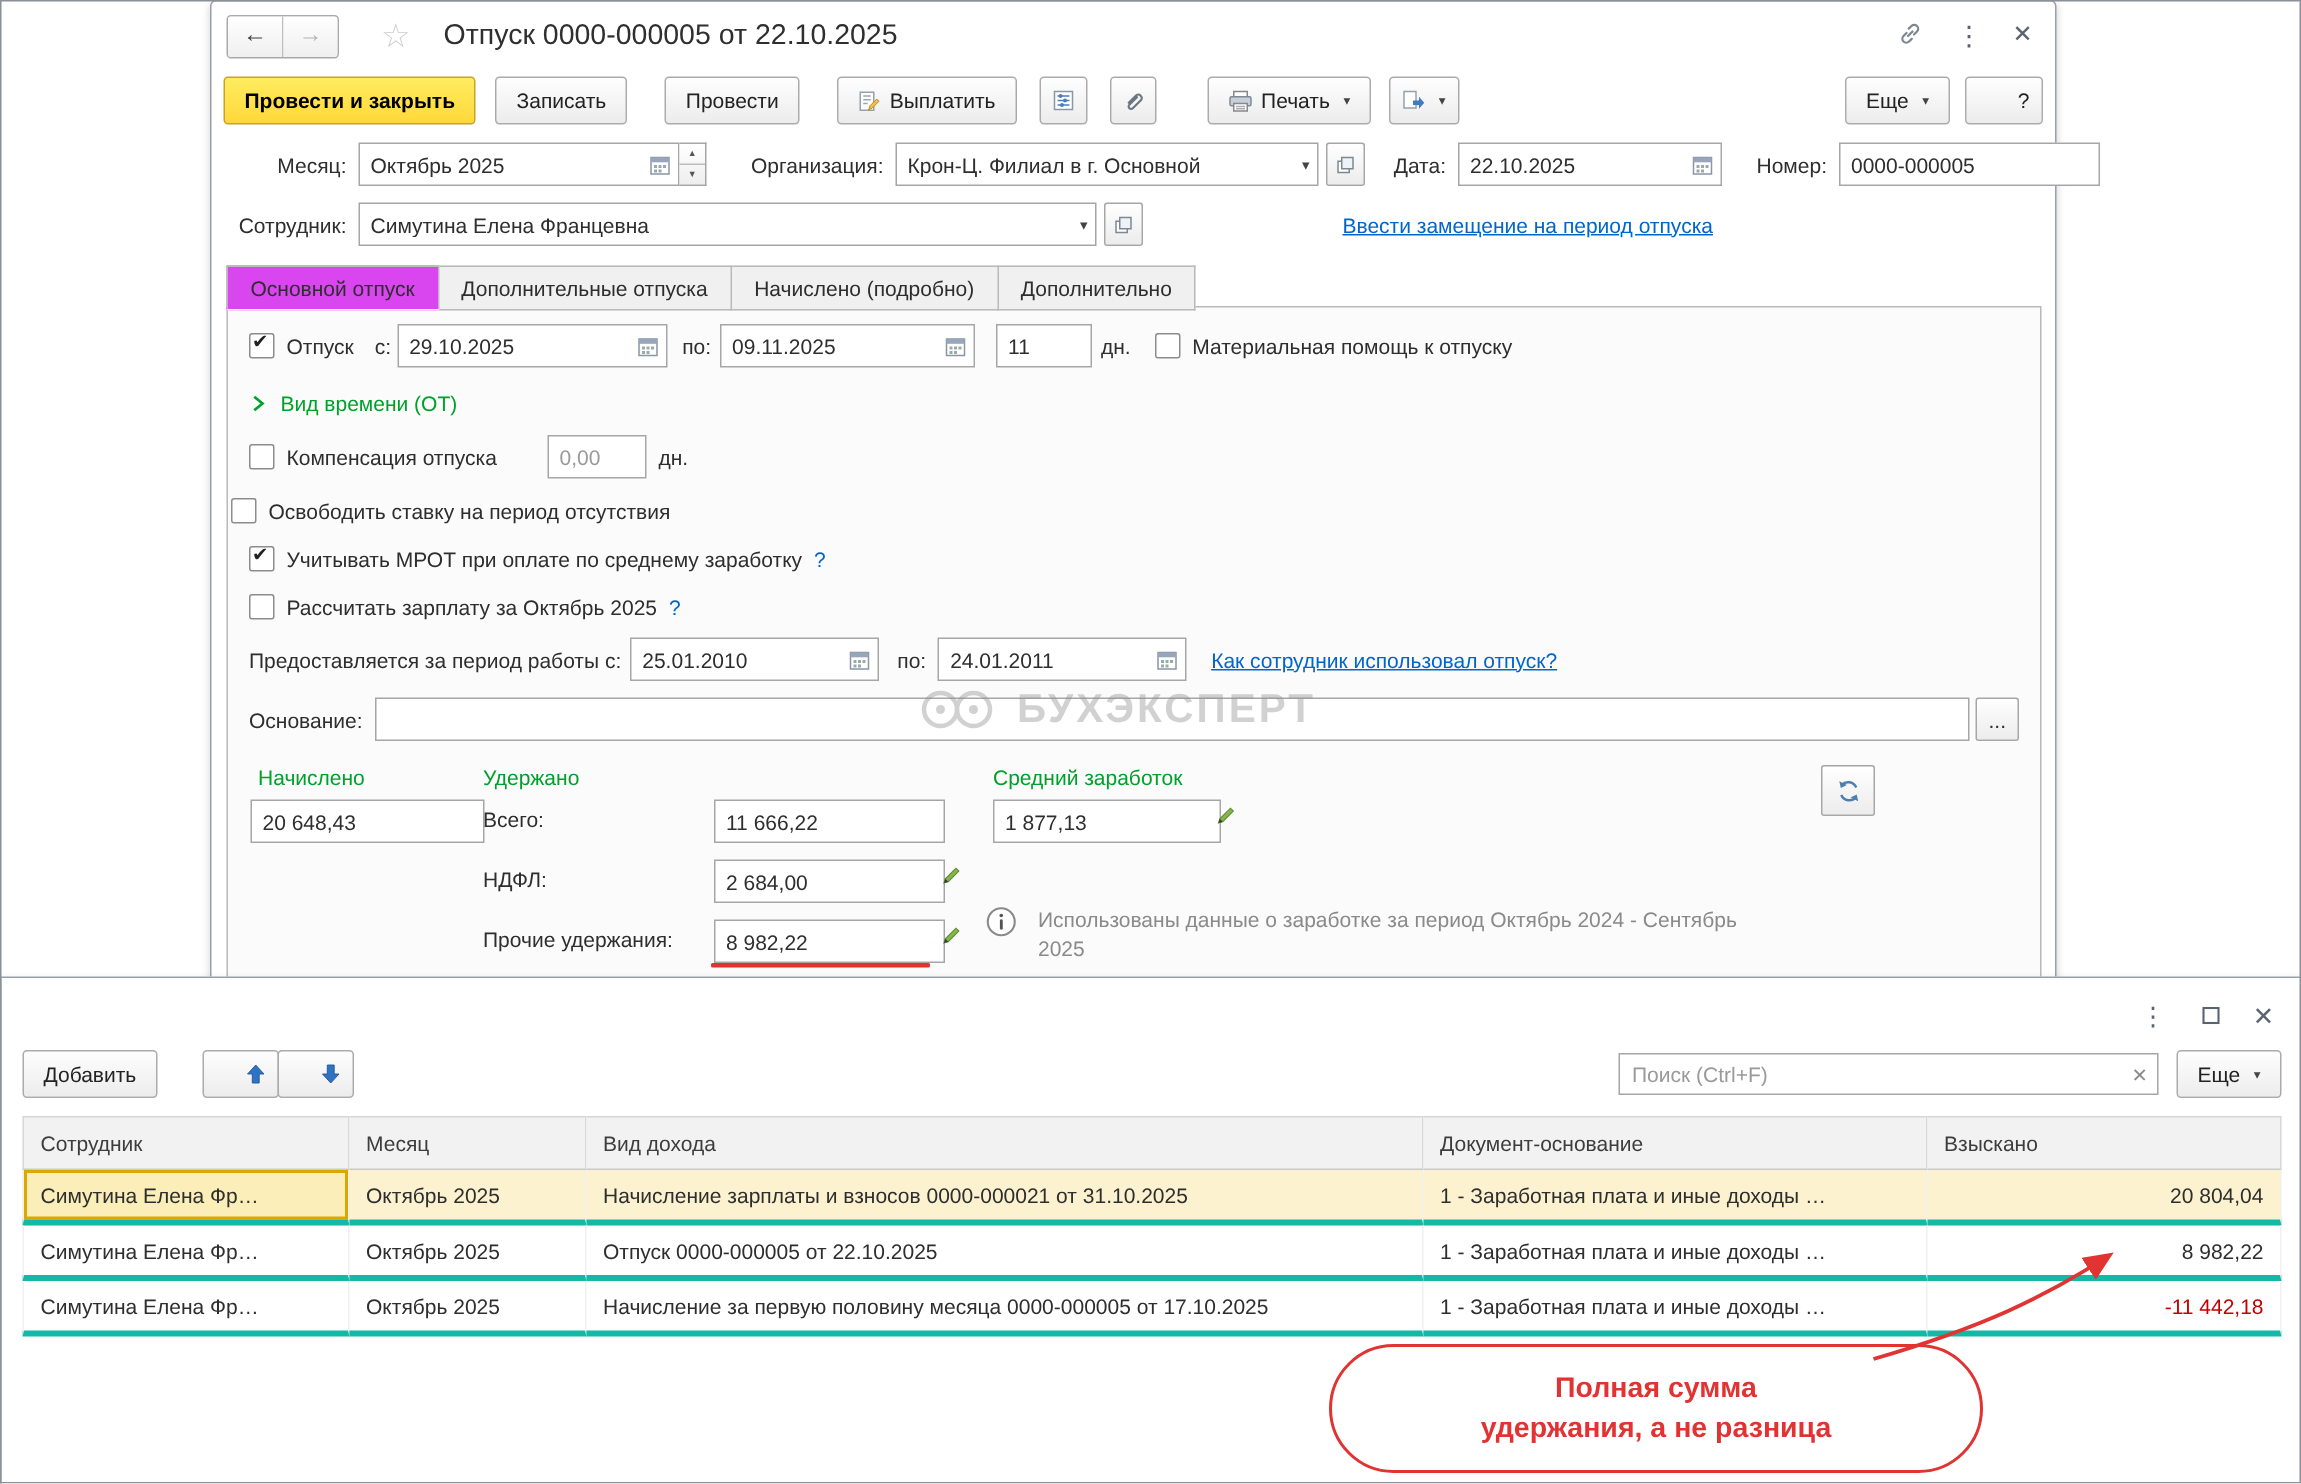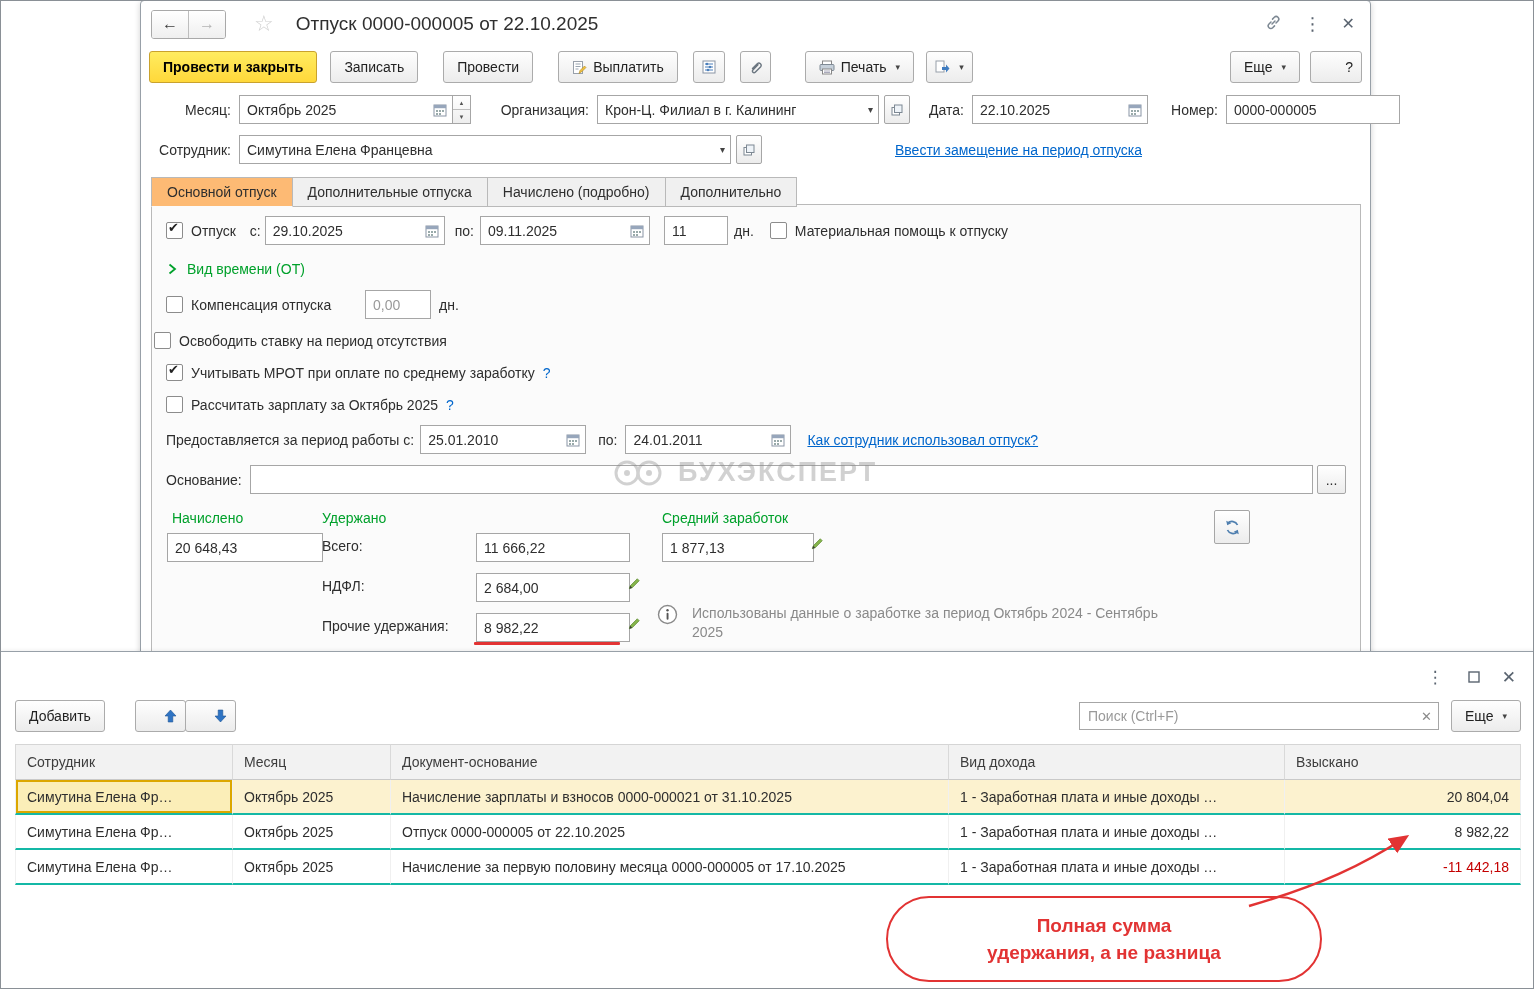--- a/index.html
+++ b/index.html
@@ -45,32 +45,32 @@
   .navgrp{display:inline-flex;border:1px solid #a9a9a9;border-radius:3px;overflow:hidden;height:27px}
   .navgrp span{width:36px;display:flex;align-items:center;justify-content:center;font-size:16px;font-weight:bold;
        background:linear-gradient(#fff,#efefef)}
   .navgrp span:first-child{border-right:1px solid #bdbdbd}
   .toolbar{position:absolute;left:8px;right:8px;top:50px;display:flex;align-items:center}
   
   .tabs{position:absolute;left:10px;top:176px;display:flex;z-index:2}
   .tab{height:28px;display:flex;align-items:center;padding:0 15px;border:1px solid #b9b9b9;border-left-width:0;
        background:#f0f0f0;white-space:nowrap}
   .tab:first-child{border-left-width:1px}
-  .tab.active{background:#fdba74;border-bottom-color:#fbfbfb}
+  .tab.active{background:#d946ef;border-bottom-color:#fbfbfb}
   .panel{position:absolute;left:10px;top:203px;width:1208px;height:452px;border:1px solid #b9b9b9;background:#fbfbfb}
   .redline{position:absolute;height:3px;background:#e23333;border-radius:1px}
   .infotext{position:absolute;color:#8a8a8a;line-height:19px}
   .watermark{position:absolute;display:flex;align-items:center;gap:10px;opacity:.4;pointer-events:none;z-index:5}
   .watermark .wm-text{font-size:27px;font-weight:bold;letter-spacing:2px;color:#8f8f8f}
   
   .tbl{position:absolute;display:grid;grid-template-columns:218px 158px 558px 336px 236px}
   .th{height:34px;display:flex;align-items:center;padding:0 11px;background:#f2f2f2;color:#3d3d3d;
       border-top:1px solid #d5d5d5;border-bottom:1px solid #c9c9c9;border-right:1px solid #d9d9d9;white-space:nowrap}
   .th.c1{border-left:1px solid #d9d9d9}
-  .td{height:33px;display:flex;align-items:center;padding:0 11px;border-bottom:2px solid #14b8a6;
+  .td{height:33px;display:flex;align-items:center;padding:0 11px;border-bottom:4px solid #14b8a6;
       border-right:1px solid #f0f0f0;white-space:nowrap;overflow:hidden}
   .td.c1{border-left:1px solid #f0f0f0}
   .td.amount{justify-content:flex-end}
   .row-sel{background:#fcf2cf}
   .cell-sel{box-shadow:inset 0 0 0 2px #dca700;background:#fbeeb8}
   .neg{color:#c40000}
   .search{position:static;height:26px;border:1px solid #a6a6a6;padding:0 26px 0 8px;font-size:14px;
       font-family:"Liberation Sans",sans-serif;color:#333;width:324px}
   .search::placeholder{color:#9a9a9a}
   .callout{position:absolute;display:flex;align-items:center;justify-content:center;text-align:center;
@@ -176,21 +176,21 @@
           <rect x="3" y="10" width="2" height="2" fill="#9aa"></rect>
           <rect x="6" y="10" width="2" height="2" fill="#9aa"></rect>
         </svg>
     </span>
     <span class="spin">
         <span class="sp-up">▲</span>
         <span>▼</span>
       </span>
     <span class="lbl r" style="width:95px;margin-left:23px">Организация:</span>
     <span class="field" style="margin-left:8px;width:268px">
-      <span class="grow">Крон-Ц. Филиал в г. Калининг</span>
+      <span class="grow">Крон-Ц. Филиал в г. Основной</span>
       <span class="dd">▾</span>
     </span>
     <span class="mini-btn" style="margin-left:5px">
       <svg width="12" height="12" viewBox="0 0 12 12">
           <rect x="1" y="3.5" width="7.5" height="7.5" fill="#fff" stroke="#7d8893"></rect>
           <rect x="3.5" y="1" width="7.5" height="7.5" fill="#eef3f8" stroke="#7d8893"></rect>
         </svg>
     </span>
     <span class="lbl r" style="width:36px;margin-left:18px">Дата:</span>
     <span class="field" style="margin-left:8px;width:162px">
@@ -450,22 +450,22 @@
     </span>
     <span class="btn" style="margin-left:12px">
       <span>Еще</span>
       <span class="caret">▾</span>
     </span>
   </div>
 
   <div class="tbl" style="left:14px;top:92px;width:1506px">
     <div class="th c1">Сотрудник</div>
     <div class="th">Месяц</div>
+    <div class="th">Вид дохода</div>
     <div class="th">Документ-основание</div>
-    <div class="th">Вид дохода</div>
     <div class="th">Взыскано</div>
 
     <div class="td c1 row-sel cell-sel">Симутина Елена Фр…</div>
     <div class="td row-sel">Октябрь 2025</div>
     <div class="td row-sel">Начисление зарплаты и взносов 0000-000021 от 31.10.2025</div>
     <div class="td row-sel">1 - Заработная плата и иные доходы …</div>
     <div class="td row-sel amount">20 804,04</div>
 
     <div class="td c1">Симутина Елена Фр…</div>
     <div class="td">Октябрь 2025</div>

